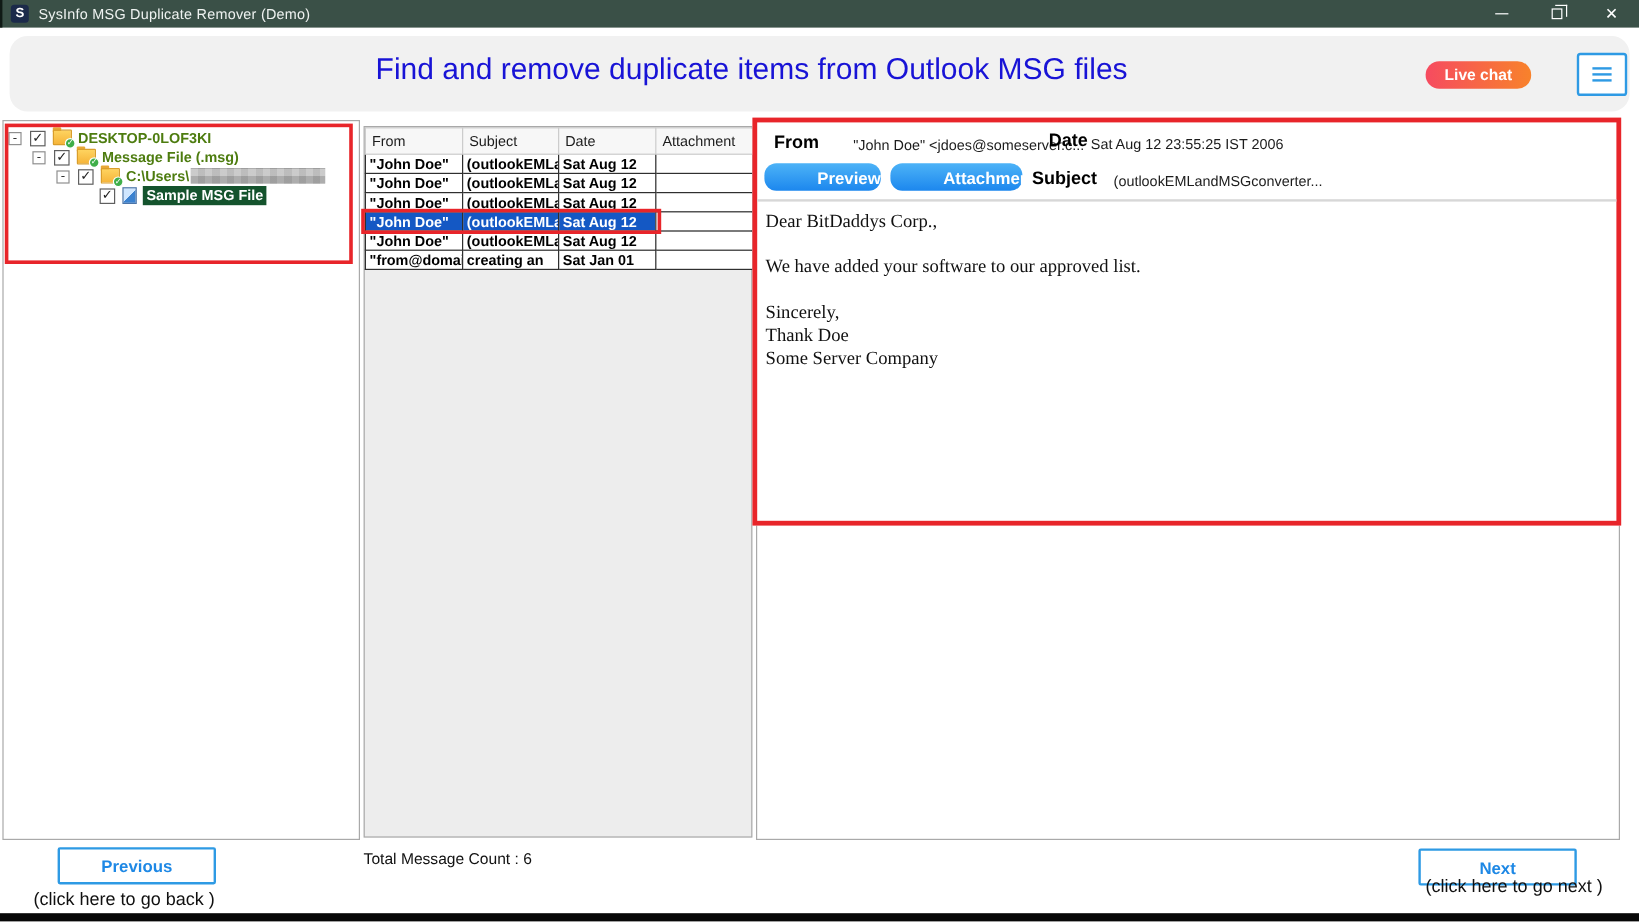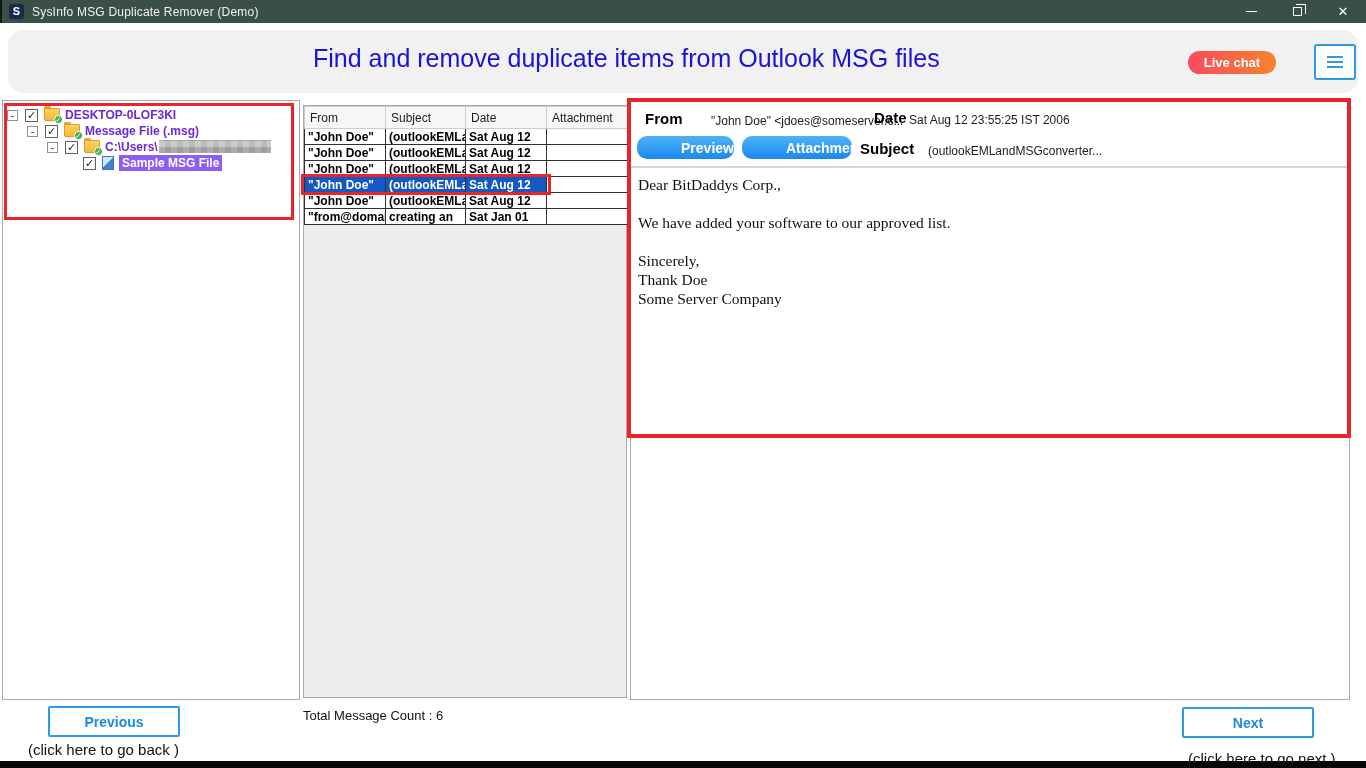--- a/index.html
+++ b/index.html
@@ -77,22 +77,22 @@
   .folder-icon .tab { position:absolute; left:0; top:-3px; width:7px; height:4px; background:#e8a838; border-radius:1px 1px 0 0; }
   .folder-icon .bodyp { position:absolute; left:0; top:-1px; width:16px; height:13px; background:linear-gradient(180deg,#fed35f,#f6b53a); border:1px solid #d99e2b; border-radius:1px; }
   .folder-icon .badge {
     position:absolute; right:-3px; bottom:-3px; width:9px; height:9px; border-radius:50%;
     background:#3fae49; border:1px solid #fff; color:#fff; font-size:7px; line-height:8px; text-align:center;
   }
   .file-icon {
     position:relative; width:12px; height:14px; margin-right:5px; flex:none;
     background:linear-gradient(135deg,#cfe6ff 0 50%,#3b82d0 50% 100%); border:1px solid #4a74a8;
   }
-  .tree-label { font-size:12px; font-weight:bold; color:#6d28d9; cursor:default; }
-  .tree-label.selected { background:#8b5cf6; color:#fff; padding:1px 3px; }
+  .tree-label { font-size:12px; font-weight:bold; color:#4d7c0f; cursor:default; }
+  .tree-label.selected { background:#14532d; color:#fff; padding:1px 3px; }
   .redacted {
     display:inline-block; width:112px; height:13px; vertical-align:-2px; margin-left:1px;
     background:
       repeating-linear-gradient(0deg,rgba(150,150,150,.55) 0 6px,rgba(205,205,205,.55) 6px 12px),
       repeating-linear-gradient(90deg,#c9c9c9 0 6px,#a9a9a9 6px 12px);
   }
 
   
   .table-panel {
     position:absolute; left:303px; top:105px; width:324px; height:593px;
@@ -141,21 +141,21 @@
 
   
   .nav-btn {
     position:absolute; background:#fff; border:2px solid #2e9ae4; border-radius:2px;
     color:#1e88e5; font-size:14px; font-weight:bold; font-family:inherit; cursor:pointer;
   }
   .prev-btn { left:48px; top:706px; width:132px; height:31px; }
   .next-btn { left:1182px; top:707px; width:132px; height:31px; }
   .nav-hint { position:absolute; font-size:15px; color:#101010; }
   .prev-hint { left:28px; top:741px; }
-  .next-hint { left:1188px; top:750px; }
+  .next-hint { left:1188px; top:730px; }
   .bottom-strip { position:absolute; left:0; top:761px; width:1366px; height:7px; background:#070707; }
 </style>
 </head>
 <body>
 
 <div id="app">
 
   <div class="titlebar">
     <div class="app-icon">S</div>
     <div class="win-title">SysInfo MSG Duplicate Remover (Demo)</div>

